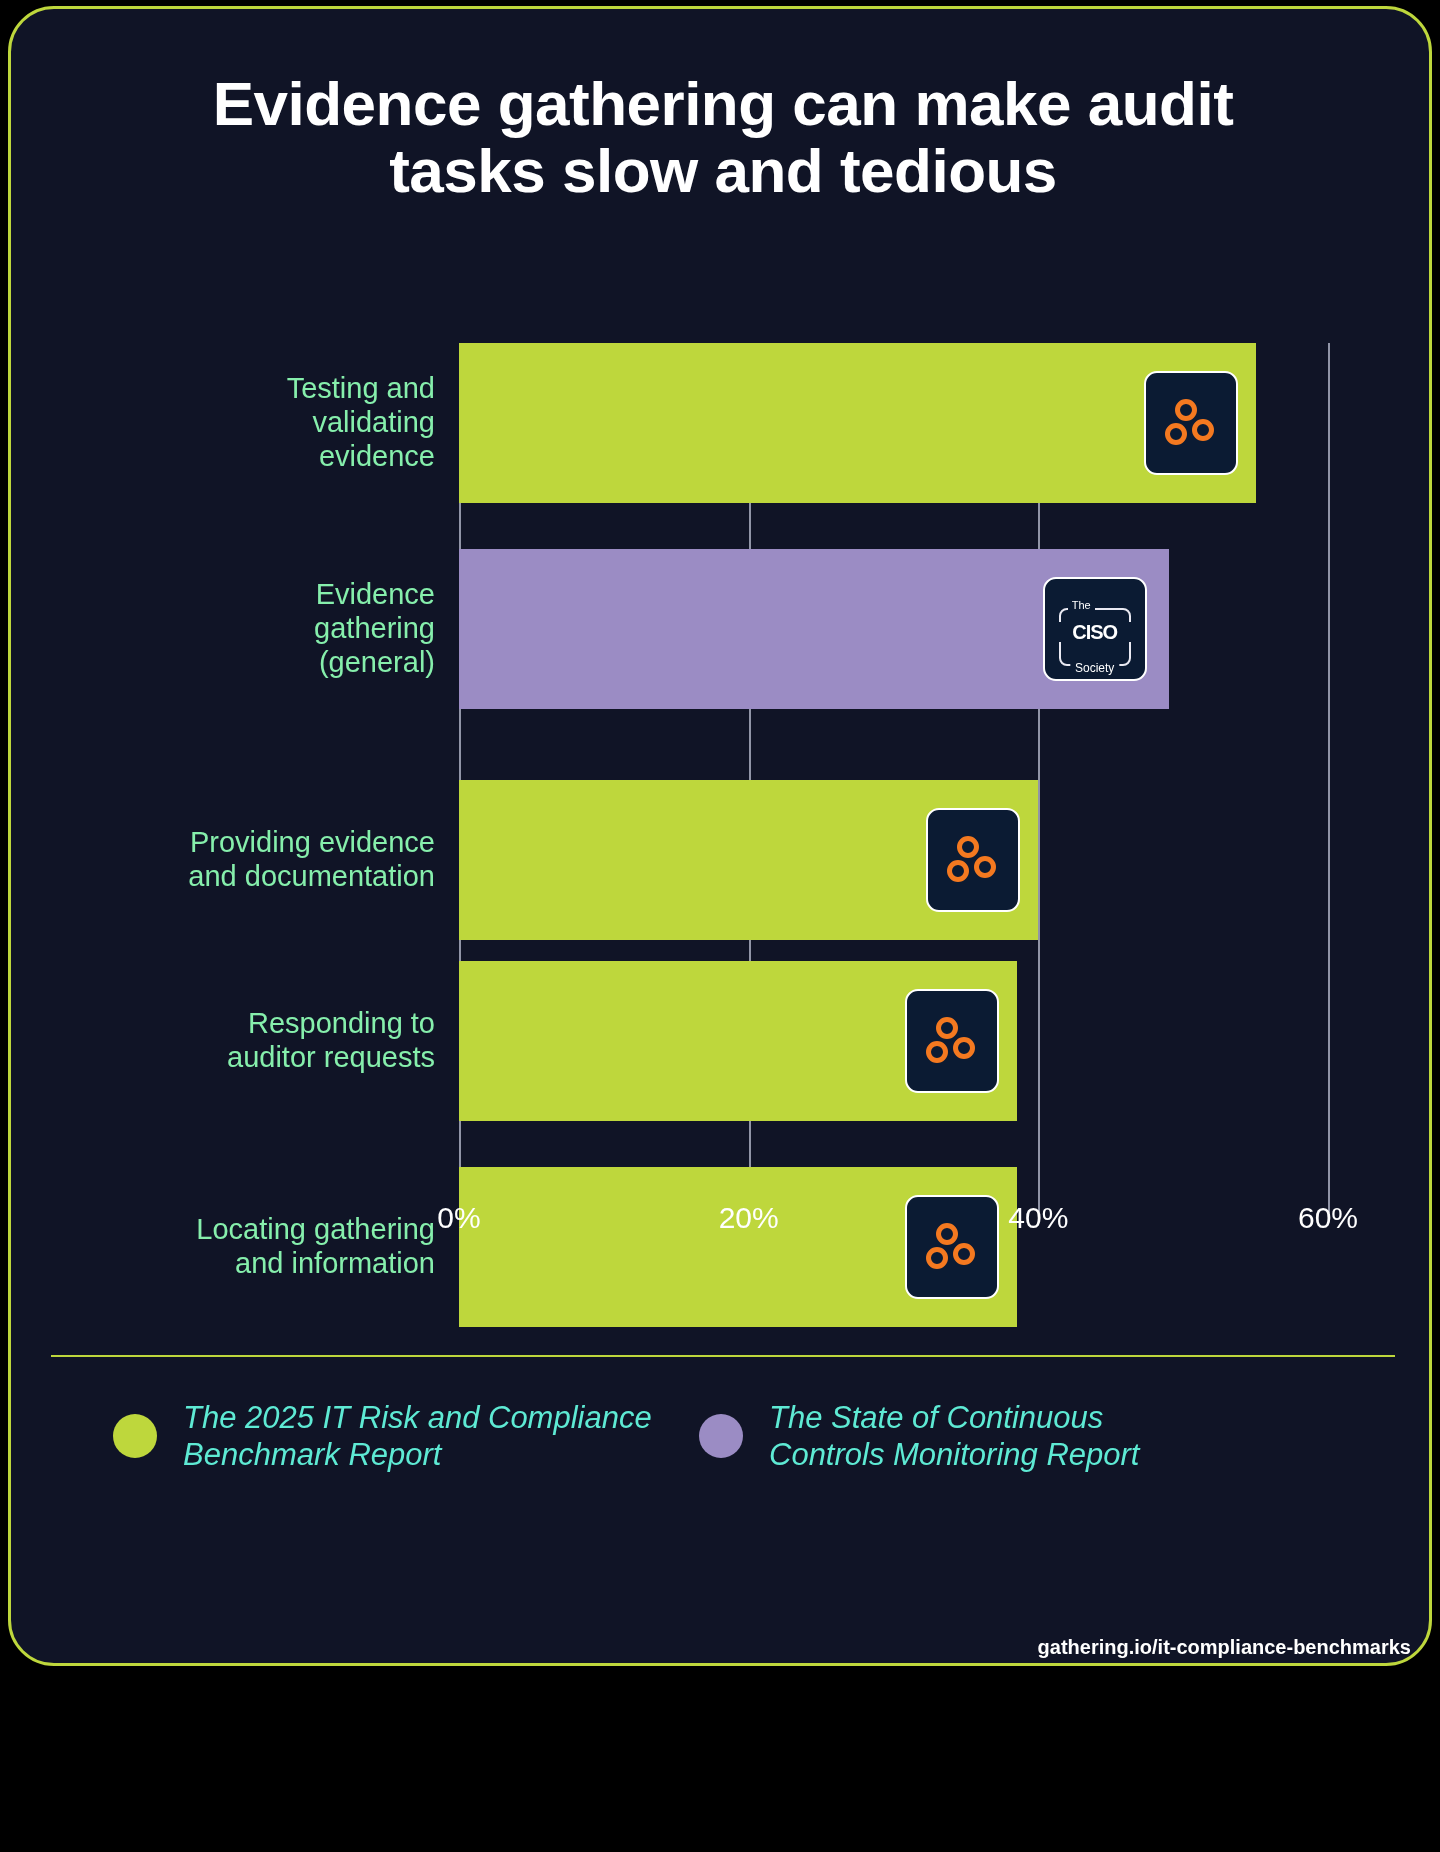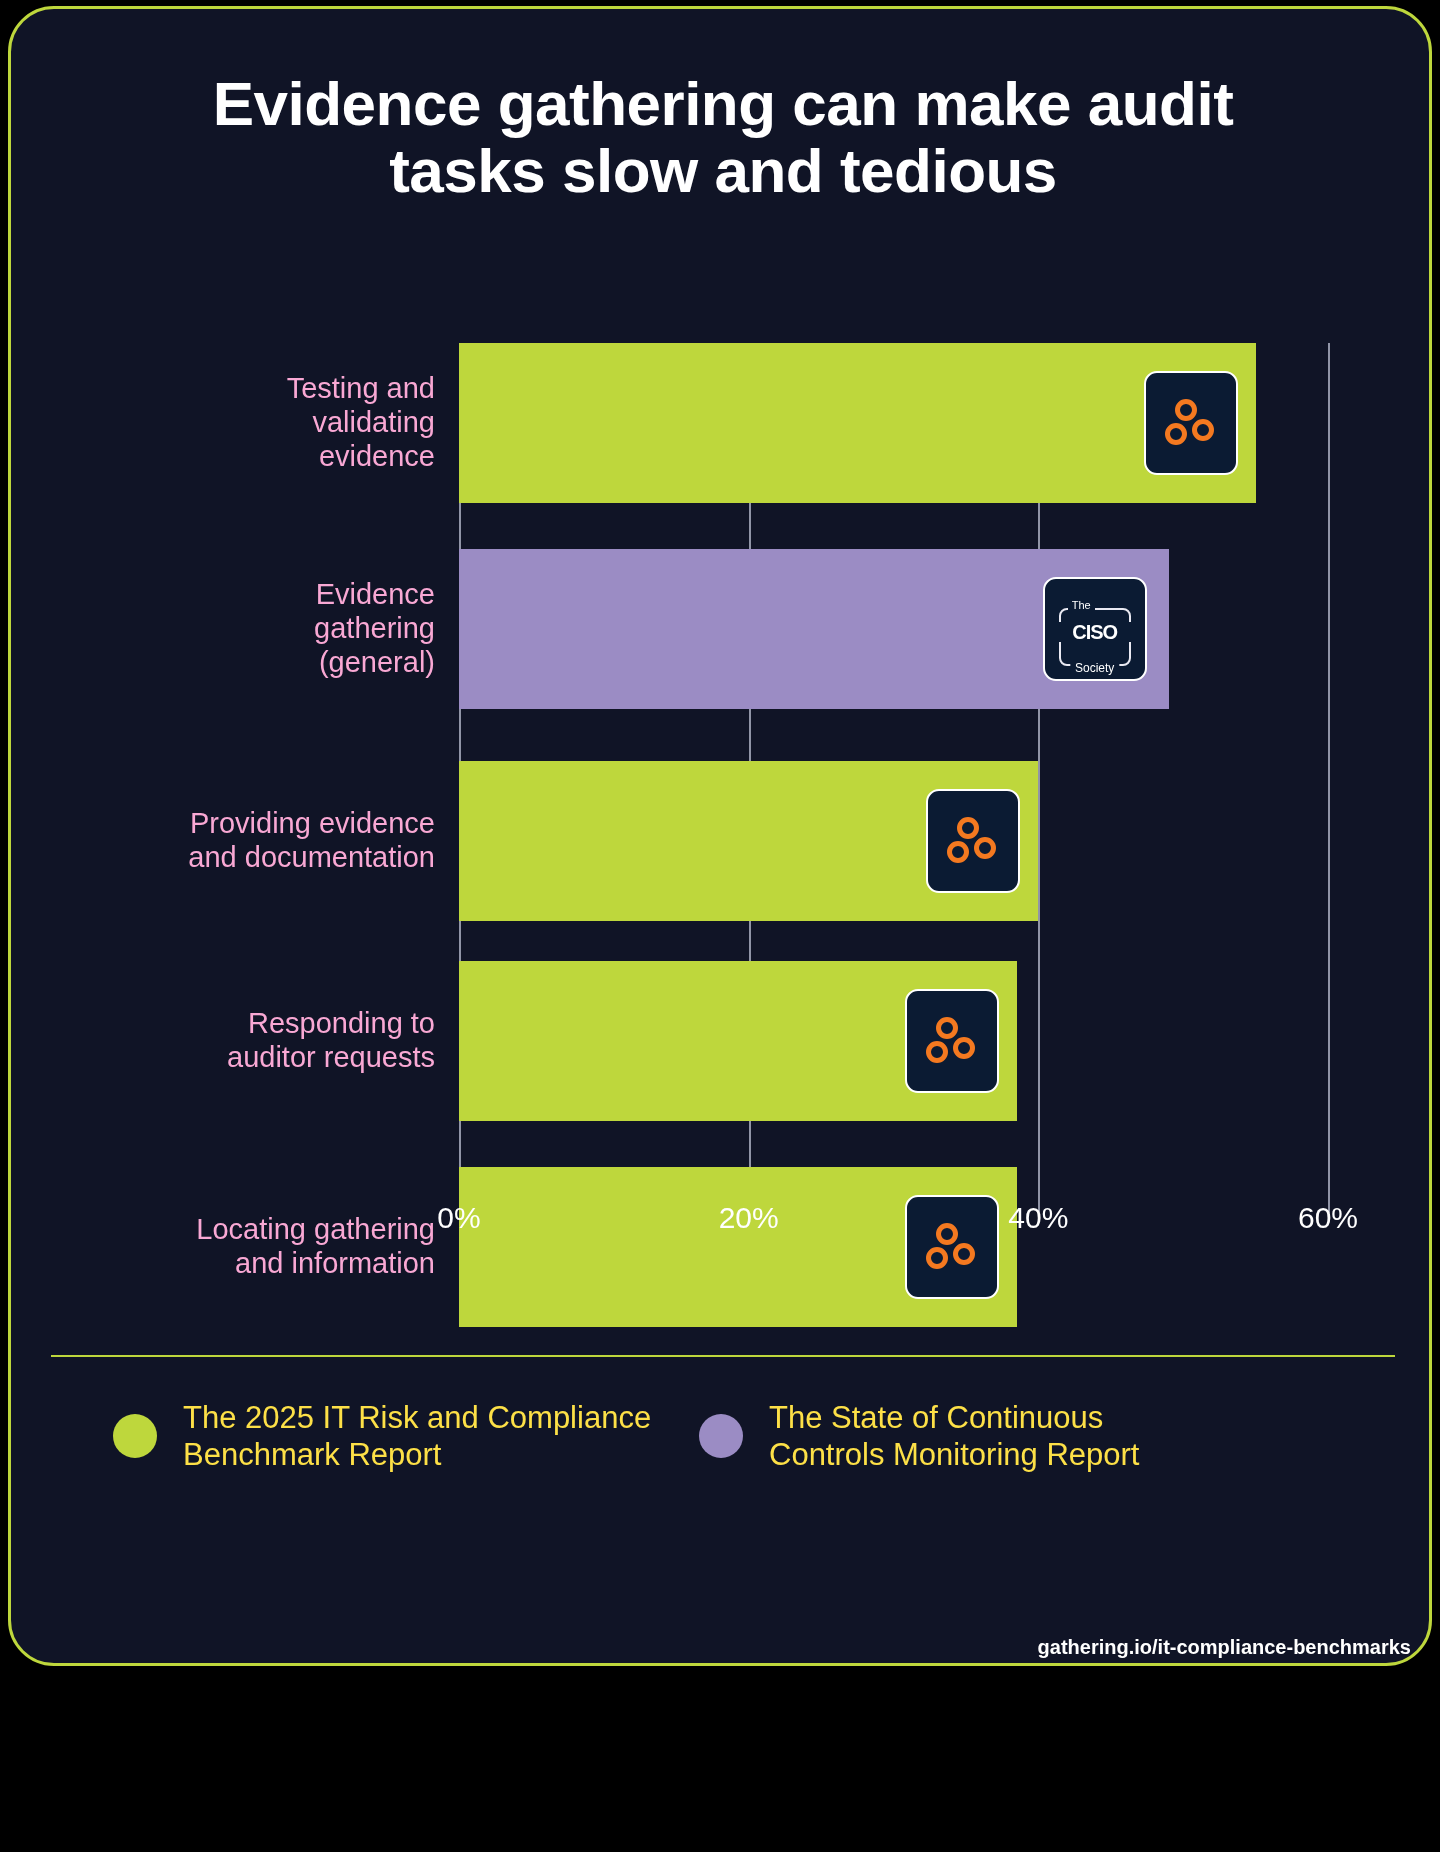--- a/index.html
+++ b/index.html
@@ -65,21 +65,21 @@
     left: 0;
     width: 1424px;
     height: 160px;
   }
 
   .cat-label {
     position: absolute;
     right: 1000px;
     width: 330px;
     text-align: right;
-    color: #f9a8d4;
+    color: #86efac;
     font-size: 29px;
     line-height: 1.17;
     white-space: pre-line;
     font-family: "Liberation Sans", sans-serif;
   }
 
   .bar {
     position: absolute;
     left: 448px;
     height: 100%;
@@ -187,23 +187,24 @@
   .legend-item {
     position: absolute;
     display: flex;
     align-items: center;
     gap: 26px;
   }
   .legend-item.i0 { left: 62px;  top: 10px; width: 570px; }
   .legend-item.i1 { left: 648px; top: 10px; width: 560px; }
   .swatch { width: 44px; height: 44px; border-radius: 50%; flex: 0 0 auto; }
   .legend-text {
-    color: #fde047;
+    color: #5eead4;
     font-size: 31px;
     line-height: 1.2;
+    font-style: italic;
     white-space: pre-line;
     font-family: "Liberation Sans", sans-serif;
   }
 
   
   #footer-url {
     position: absolute;
     right: 18px;
     bottom: 4px;
     color: #ffffff;
@@ -250,21 +251,21 @@
             <div class="badge ciso">
               <div class="ciso-mark">
                 <div class="ciso-brk"></div>
                 <div class="ciso-the">The</div>
                 <div class="ciso-main">CISO</div>
                 <div class="ciso-soc">Society</div>
               </div>
             </div>
           </div>
         </div>
-        <div class="row" style="top: 432px;">
+        <div class="row" style="top: 451px;">
           <div class="cat-label" style="top: 50%; transform: translateY(-50%);">Providing evidence
 and documentation</div>
           <div class="bar green" title="40%" style="width: 579.333px; background: rgb(190, 215, 60);">
             <div class="badge hp">
               <div class="hp-mark">
                 <div class="ring r1"></div>
                 <div class="ring r2"></div>
                 <div class="ring r3"></div>
               </div>
             </div>

